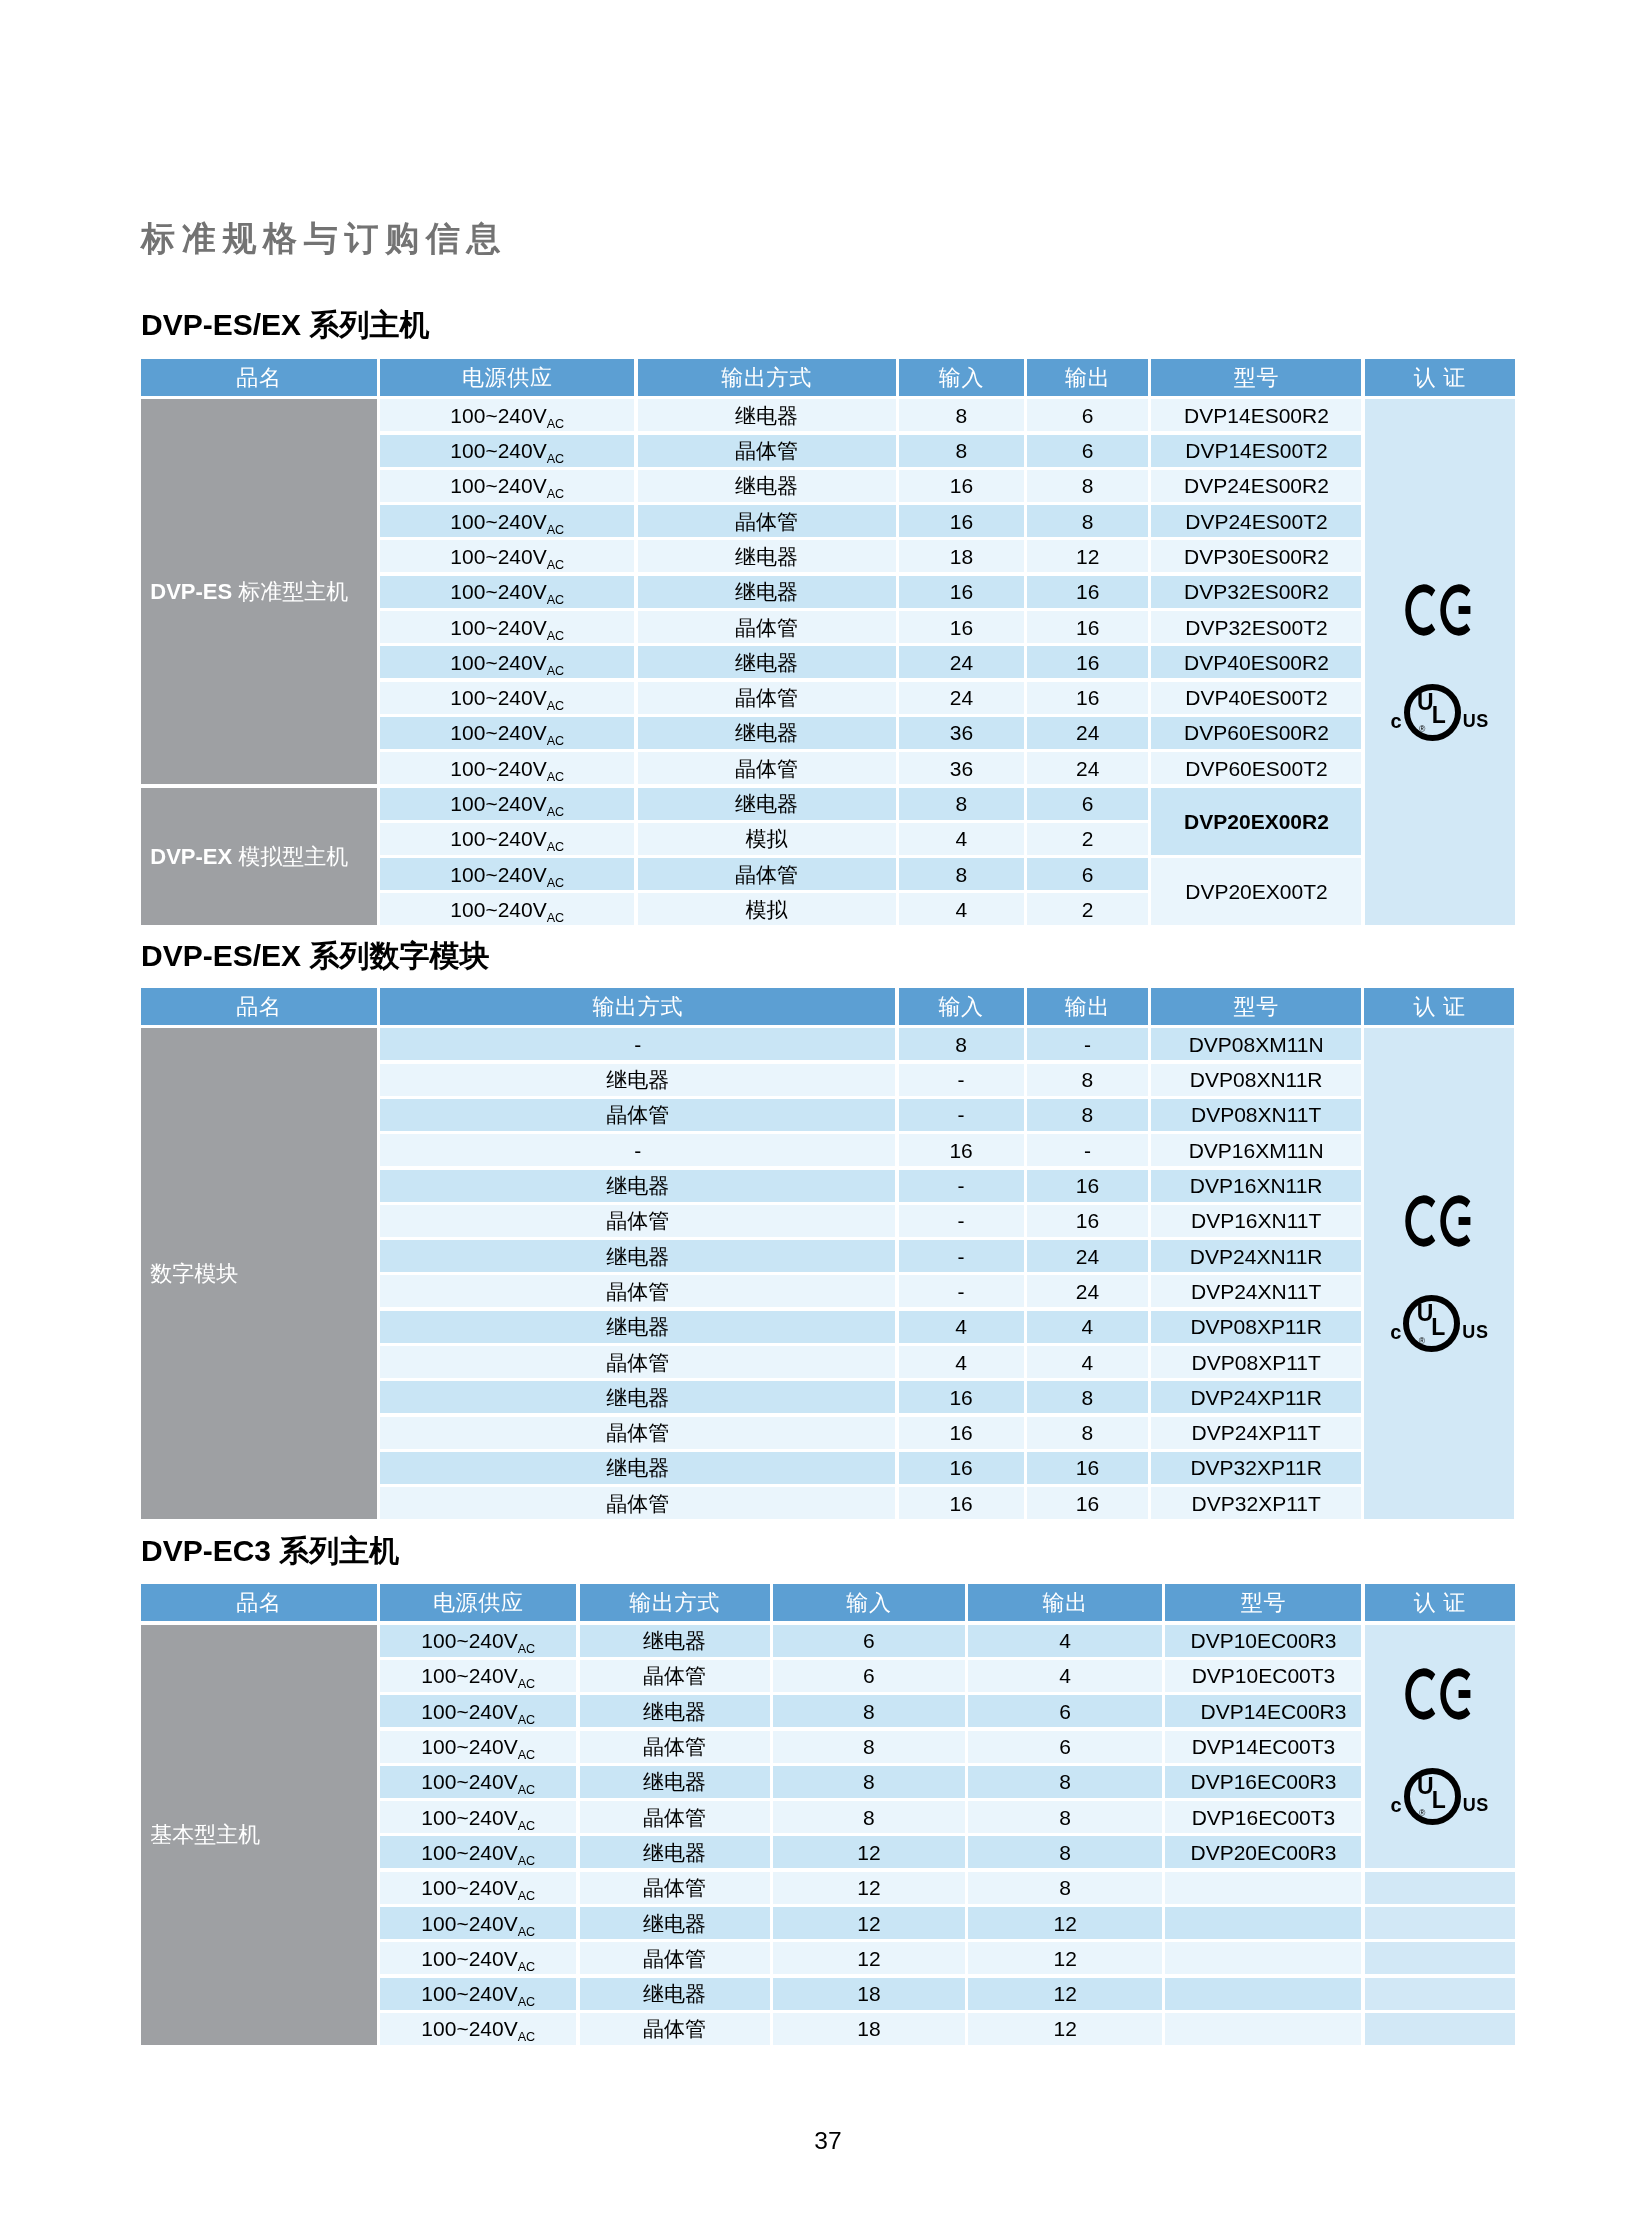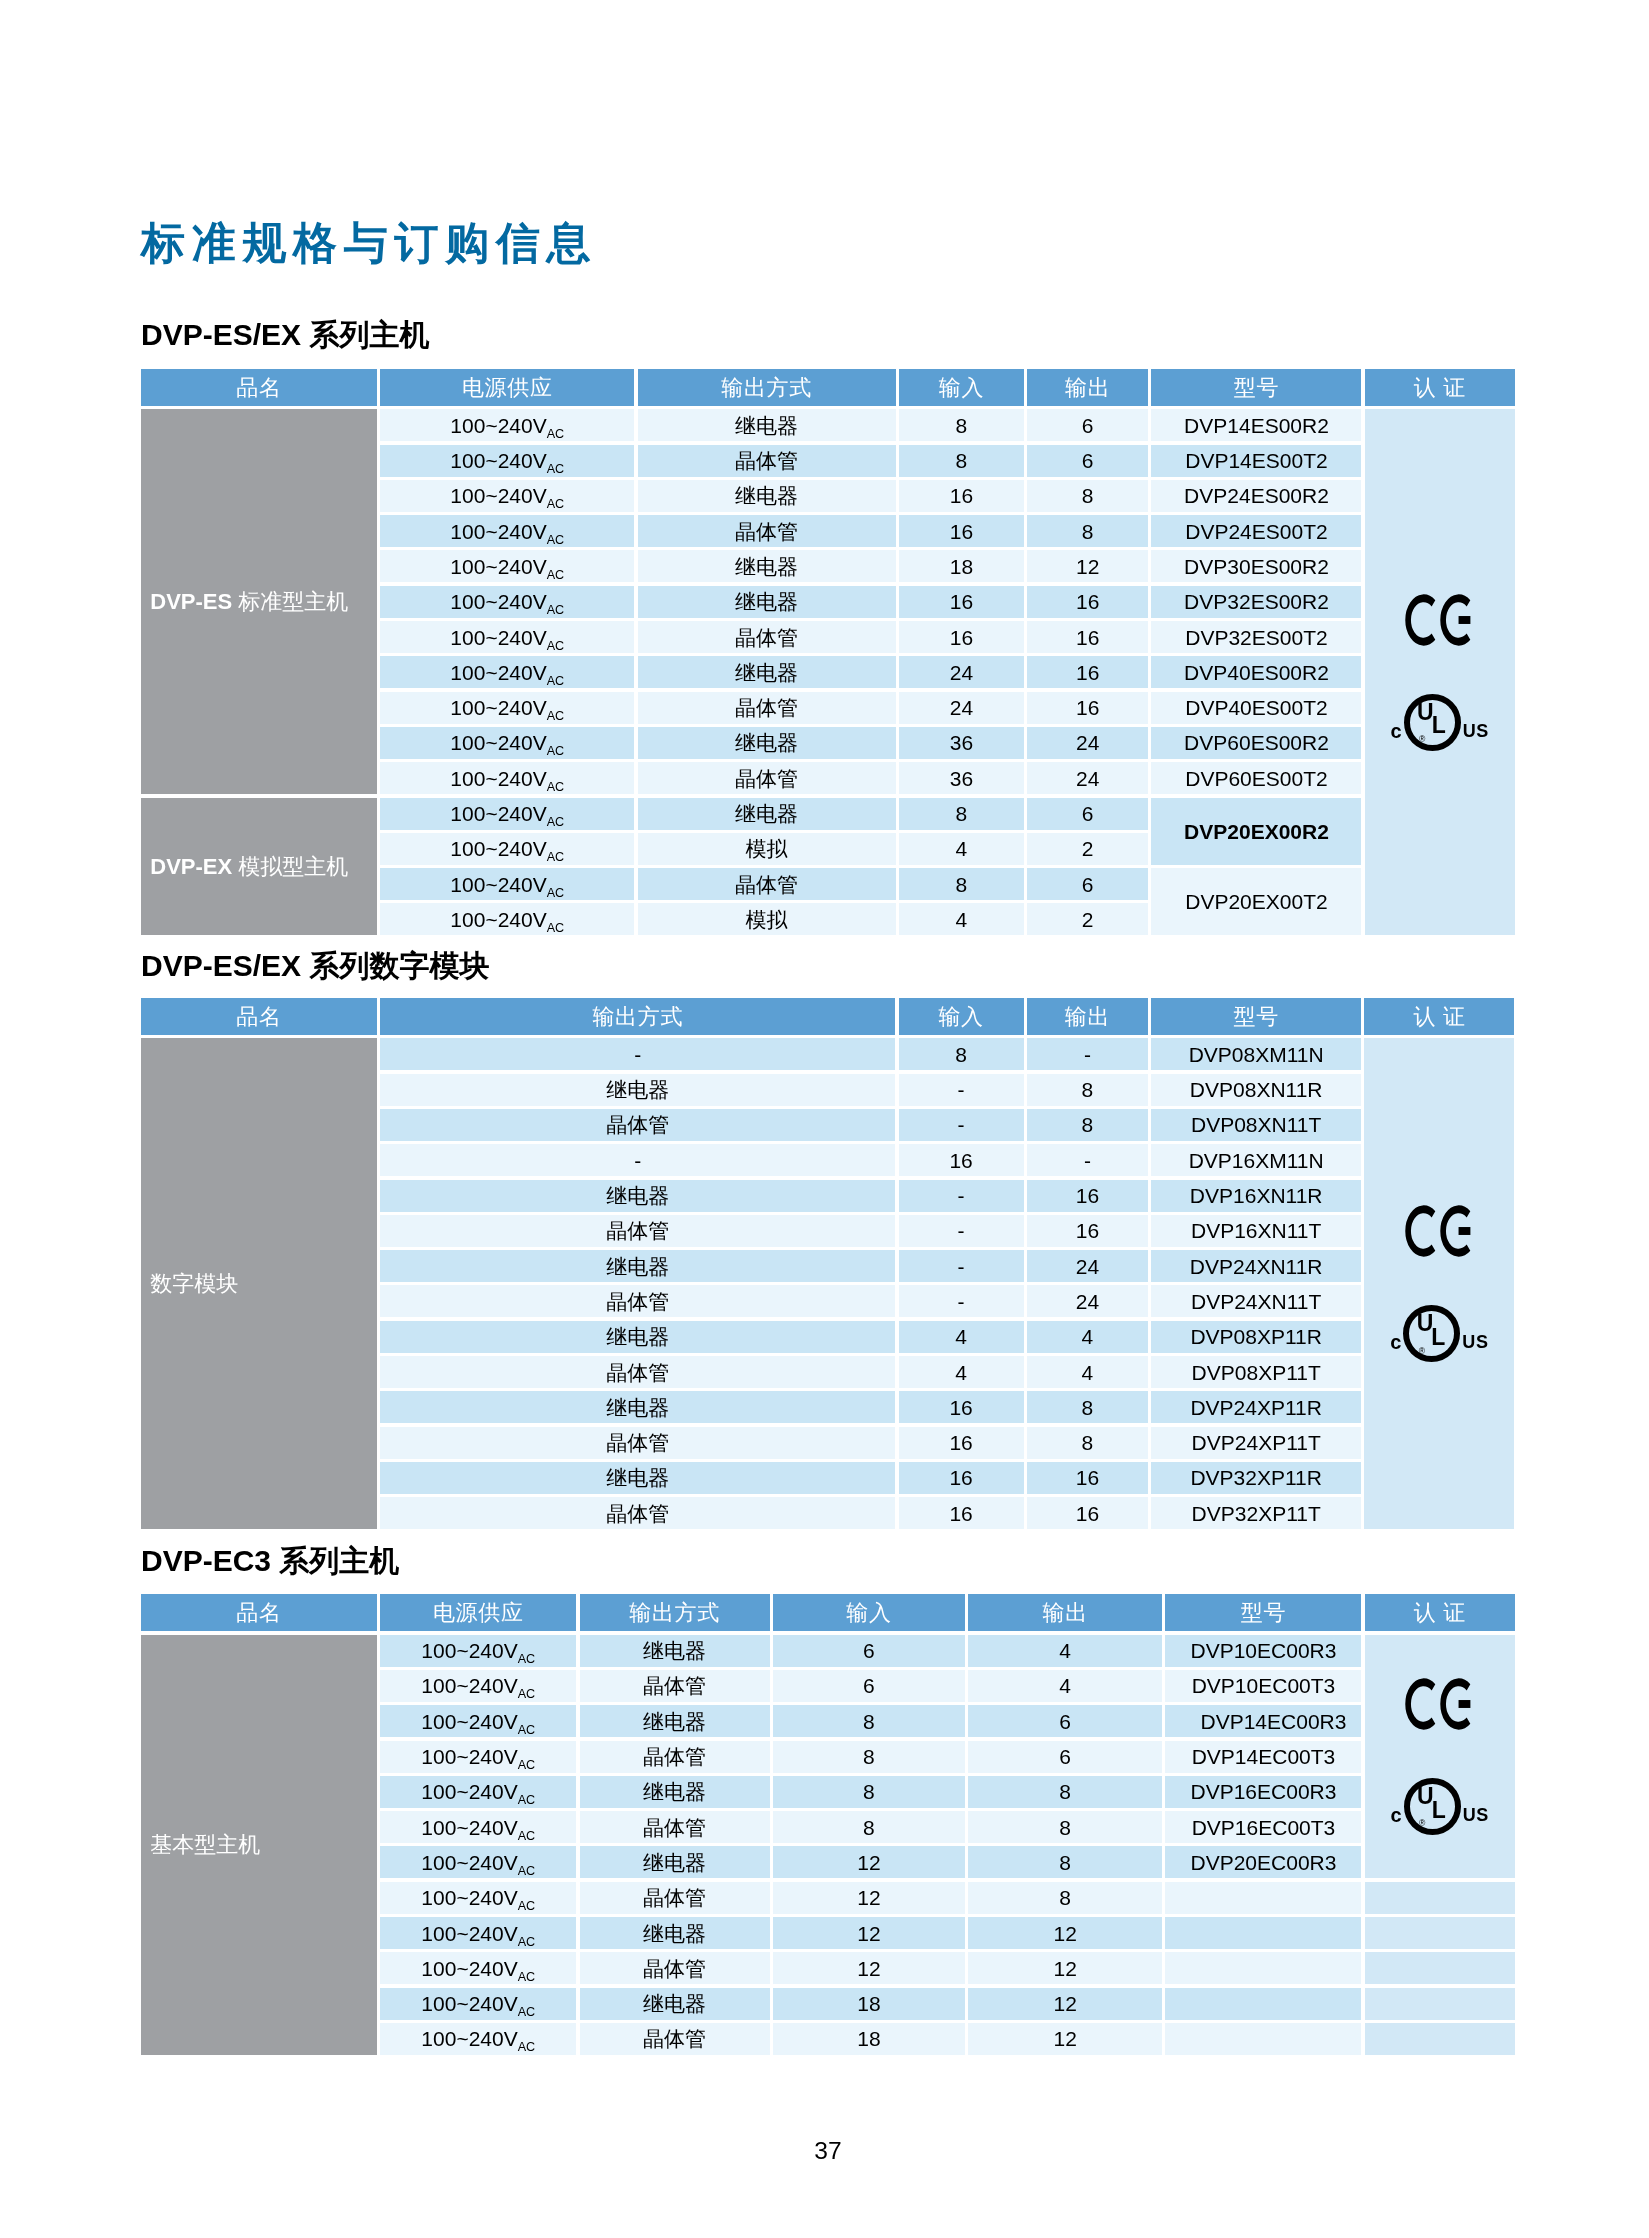--- a/index.html
+++ b/index.html
@@ -4,21 +4,21 @@
 <style>
   html, body { margin: 0; padding: 0; background: #ffffff; }
   body {
     width: 1649px; height: 2239px; overflow: hidden; position: relative;
     font-family: "Liberation Sans", "DejaVu Sans", sans-serif;
     color: #000;
   }
   .page { padding: 221px 0 0 141px; width: 1374px; }
 
   .title {
-    margin: 0; font-size: 44px; font-weight: bold; color: #0369a1;
+    margin: 0; font-size: 34px; font-weight: bold; color: #737373;
     letter-spacing: 6.7px; line-height: 1;
   }
   .h2 {
     margin: 0; font-size: 30px; font-weight: bold; color: #000; line-height: 1;
   }
   .h2.first { margin-top: 55px; }
   .h2.mid   { margin-top: 16px; }
   .h2.last  { margin-top: 16.6px; }
 
   .tbl {

